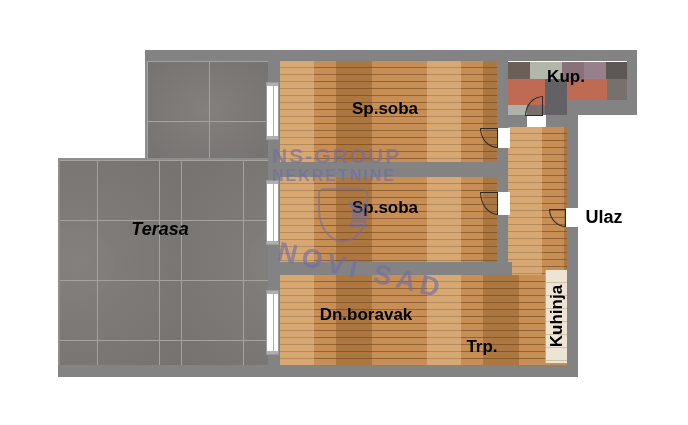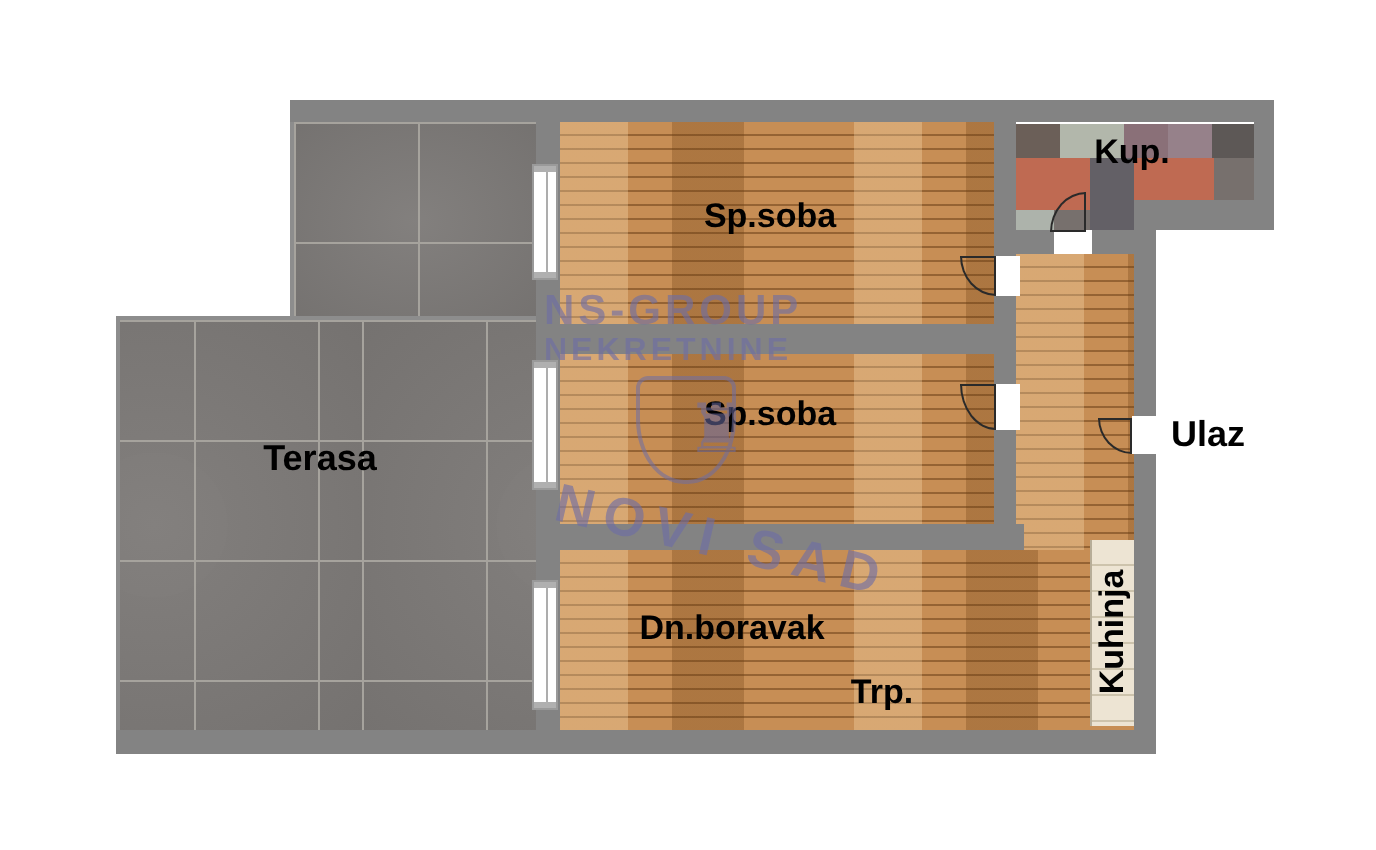--- a/index.html
+++ b/index.html
@@ -136,25 +136,25 @@
 
   <div class="door bl" style="left:480px;top:128px;width:18px;height:20px;"></div>
   <div class="door bl" style="left:480px;top:192px;width:18px;height:23px;"></div>
   <div class="door tl" style="left:525px;top:96px;width:18px;height:20px;"></div>
   <div class="door bl" style="left:549px;top:209px;width:17px;height:18px;"></div>
 
   <div class="window" style="left:266px;top:82px;width:13px;height:58px;"></div>
   <div class="window" style="left:266px;top:180px;width:13px;height:65px;"></div>
   <div class="window" style="left:266px;top:290px;width:13px;height:65px;"></div>
 
-  <span class="lbl big" style="left:160px;top:229px;">Terasa</span>
+  <span class="lbl big" style="left:160px;top:229px;font-style:italic;">Terasa</span>
   <span class="lbl" style="left:385px;top:108px;">Sp.soba</span>
   <span class="lbl" style="left:385px;top:207px;">Sp.soba</span>
   <span class="lbl" style="left:366px;top:314px;text-align:center;">Dn.boravak</span>
-  <span class="lbl" style="left:441px;top:346px;">Trp.</span>
+  <span class="lbl" style="left:482px;top:346px;">Trp.</span>
   <span class="lbl vert" style="left:556px;top:316px;">Kuhinja</span>
   <span class="lbl" style="left:566px;top:76px;">Kup.</span>
   <span class="lbl big" style="left:604px;top:217px;">Ulaz</span>
 
   <span class="wm wm-2">NEKRETNINE</span>
   <span class="wm wm-1">NS-GROUP</span>
   <div class="wm-shield">
     <span>♜</span>
   </div>
   <span class="wm wm-3">NOVI SAD</span>

